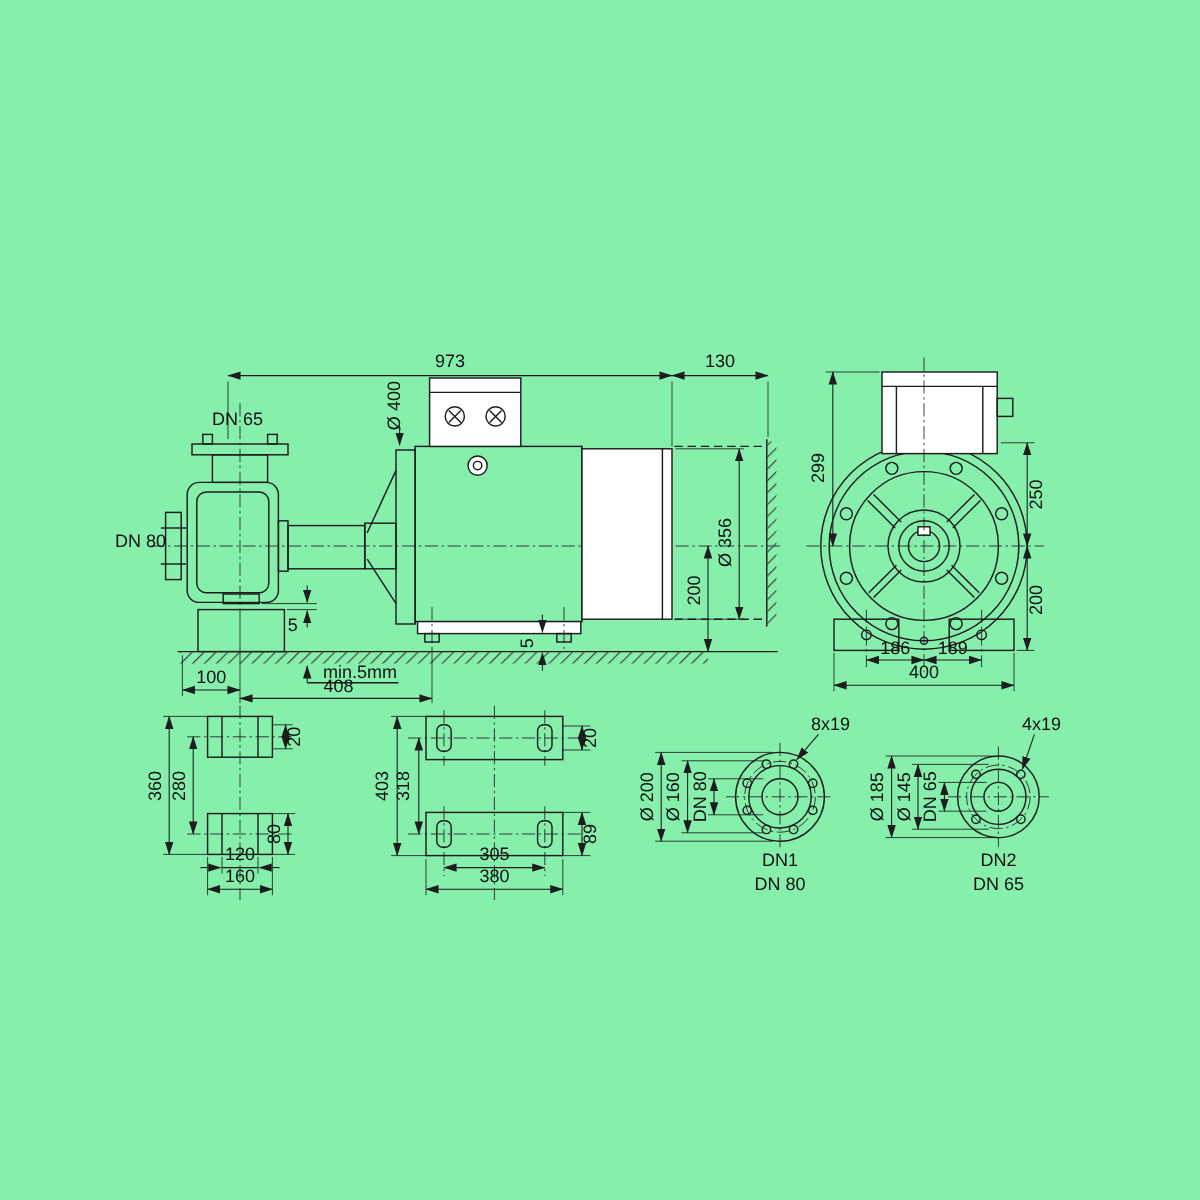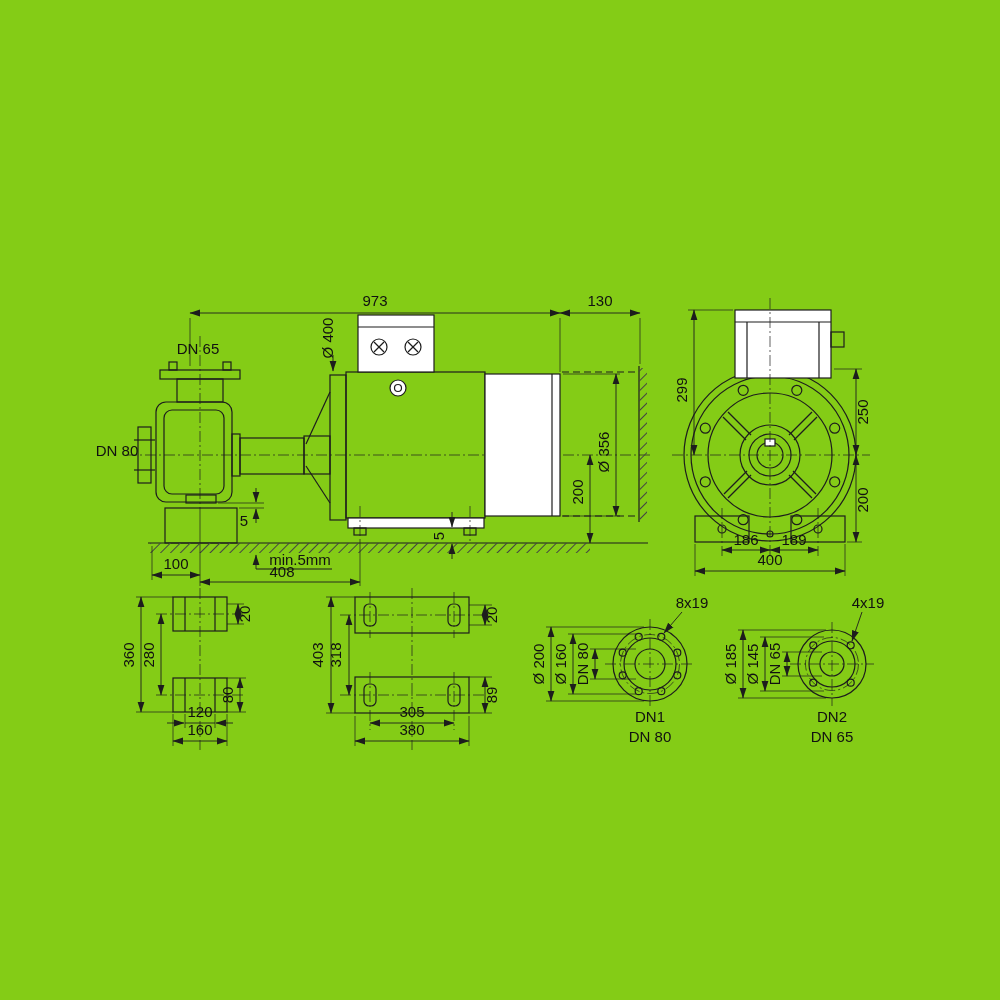--- a/index.html
+++ b/index.html
@@ -1,16 +1,16 @@
 <!DOCTYPE html>
 <html><head>
 <meta charset="utf-8">
 <style>
   html,body{margin:0;padding:0;background:#ffffff}
-  .stage{width:1000px;height:1000px;background:#84cc16;position:relative;font-family:"Liberation Sans",sans-serif}
+  .stage{width:1000px;height:1000px;background:#86efac;position:relative;font-family:"Liberation Sans",sans-serif}
   svg{display:block}
   .ln{fill:none;stroke:#1d1d1d;stroke-width:1.2}
   .lnw{fill:#ffffff;stroke:#1d1d1d;stroke-width:1.2}
   .thin{fill:none;stroke:#1d1d1d;stroke-width:0.7}
   .dim{fill:none;stroke:#1d1d1d;stroke-width:0.9}
   .cl{fill:none;stroke:#1d1d1d;stroke-width:0.7;stroke-dasharray:11 3 2 3}
   .dash{stroke-dasharray:7 4}
   text{font-family:"Liberation Sans",sans-serif;font-size:15px;fill:#111;text-anchor:middle}
 </style>
 </head>

